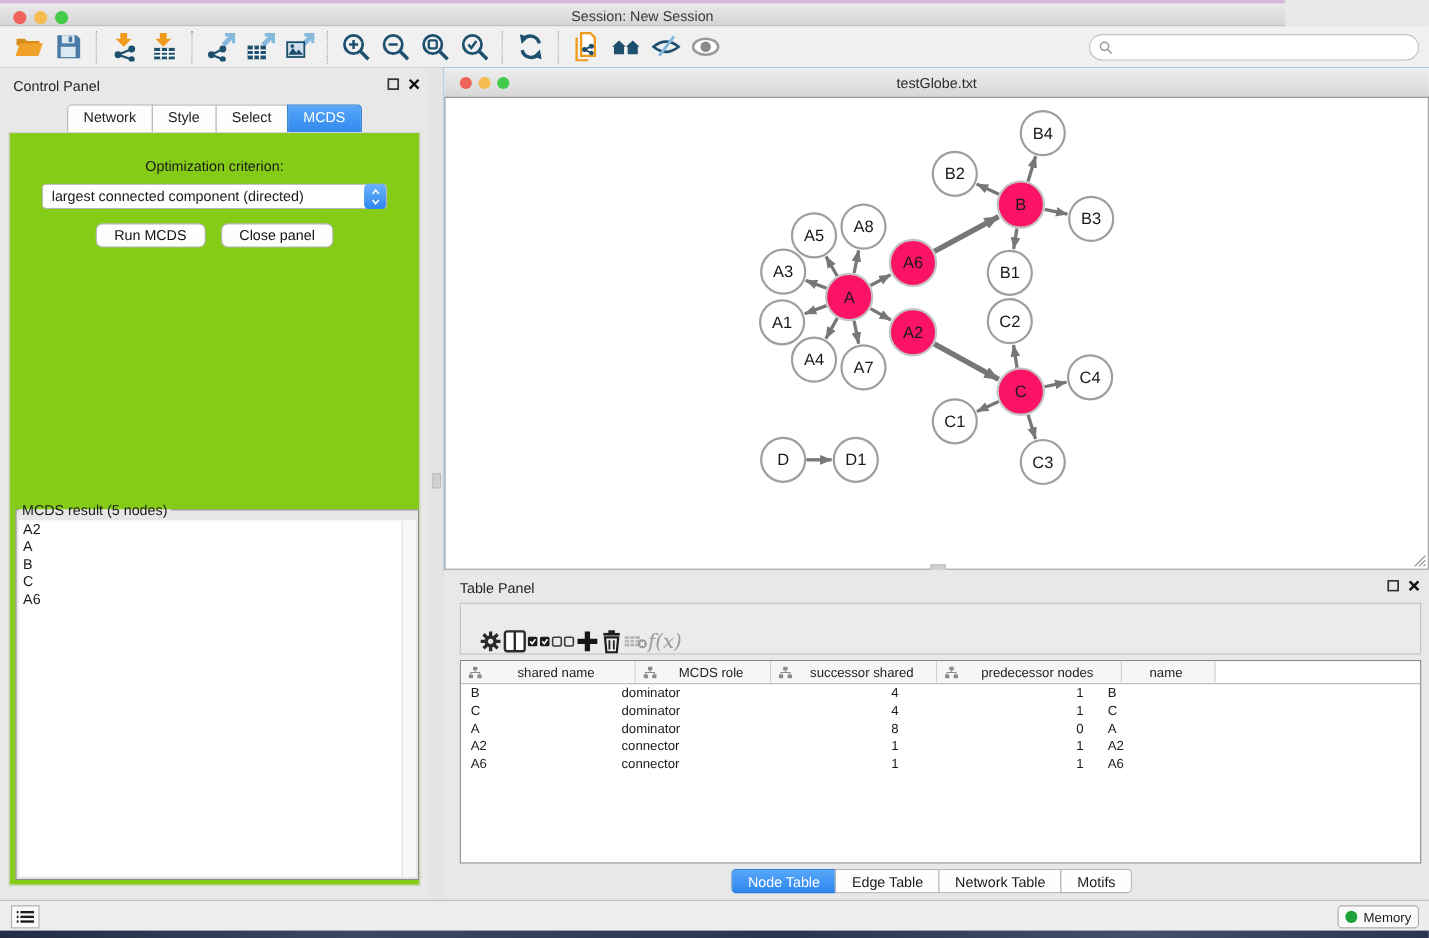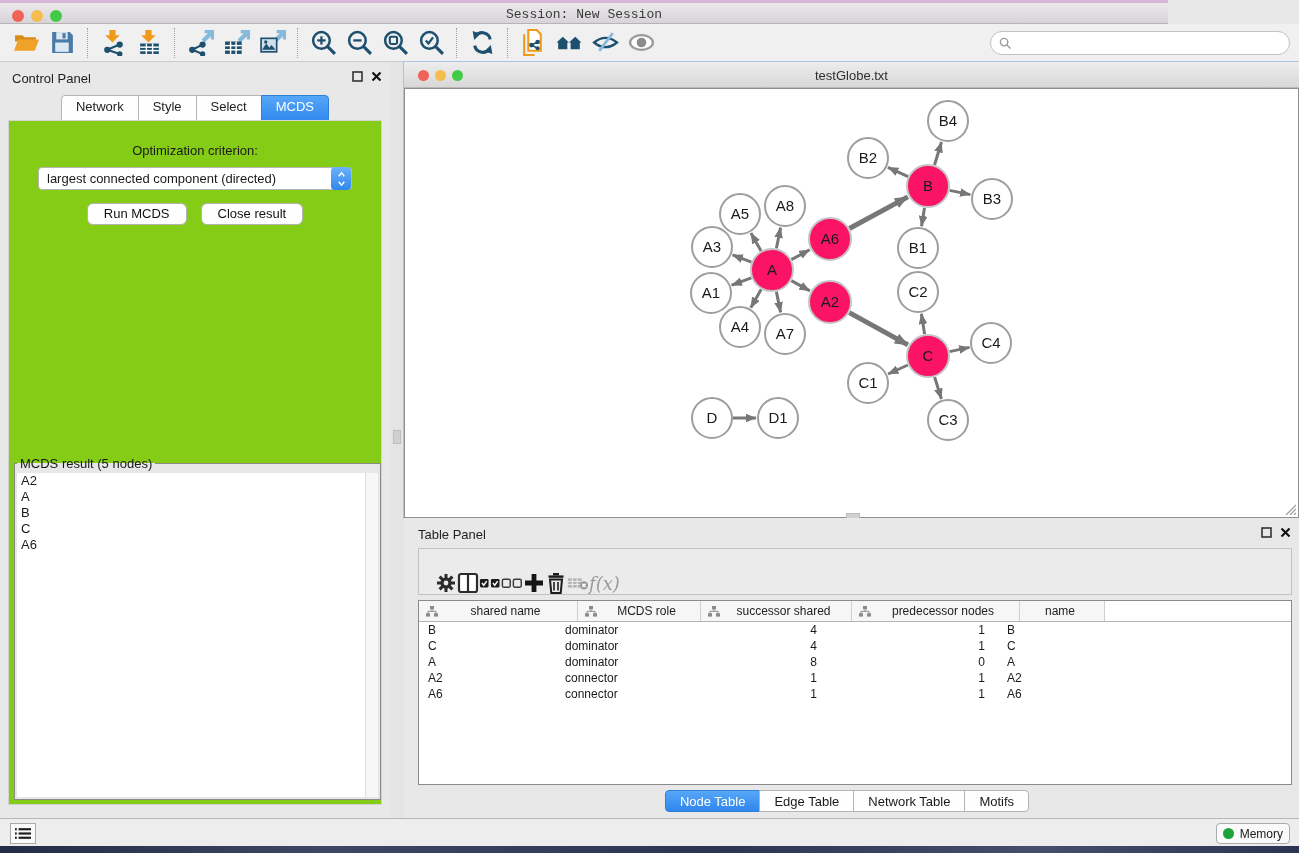--- a/index.html
+++ b/index.html
@@ -1,21 +1,21 @@
 <!DOCTYPE html>
 <html><head>
 <meta charset="utf-8">
 <style>
   * { margin:0; padding:0; box-sizing:border-box; }
   html,body { width:1299px; height:853px; overflow:hidden; }
   body { font-family:"Liberation Sans", sans-serif; background:#e9e8e9; position:relative; color:#1a1a1a; }
 
   
   #titlebar { position:absolute; left:0; top:0; width:1168px; height:24px;
-    background:linear-gradient(#ebe9eb,#d6d4d6); border-top:3px solid #d7b6da; border-bottom:1px solid #b6b4b6;font-family:Liberation Mono, monospace; }
+    background:linear-gradient(#ebe9eb,#d6d4d6); border-top:3px solid #d7b6da; border-bottom:1px solid #b6b4b6; }
   .tl { position:absolute; top:7px; width:12px; height:12px; border-radius:50%; }
   #titlebar .tl1 { left:12px; background:#f0635a; }
   #titlebar .tl2 { left:31px; background:#f5bd4f; }
   #titlebar .tl3 { left:50px; background:#44ca49; }
   #titlebar .title { position:absolute; left:0; right:0; top:4px; text-align:center; font-size:13px; color:#3a3a3a; }
 
   
   #main-toolbar { position:absolute; left:0; top:24px; width:1299px; height:38px;
     background:#f1f0f1; border-bottom:1px solid #cdcbcd; display:flex; align-items:center; padding-left:8px; }
   .tbtn { width:36px; height:32px; display:flex; align-items:center; justify-content:center; flex:0 0 auto; }
@@ -301,21 +301,21 @@
         <svg class="chev" viewBox="0 0 10 8">
             <path d="M1 6.5 L5 1.5 L9 6.5" fill="none" stroke="#fff" stroke-width="2"></path>
           </svg>
         <svg class="chev" viewBox="0 0 10 8">
             <path d="M1 1.5 L5 6.5 L9 1.5" fill="none" stroke="#fff" stroke-width="2"></path>
           </svg>
       </span>
     </div>
     <div class="btn-row">
       <button class="pbtn">Run MCDS</button>
-      <button class="pbtn">Close result</button>
+      <button class="pbtn">Close panel</button>
     </div>
     <fieldset id="mcds-fieldset">
       <legend>MCDS result (5 nodes)</legend>
       <div id="mcds-list-wrap">
         <div id="mcds-list">
             <div class="mcds-item">A2</div>
             <div class="mcds-item">A</div>
             <div class="mcds-item">B</div>
             <div class="mcds-item">C</div>
             <div class="mcds-item">A6</div>

